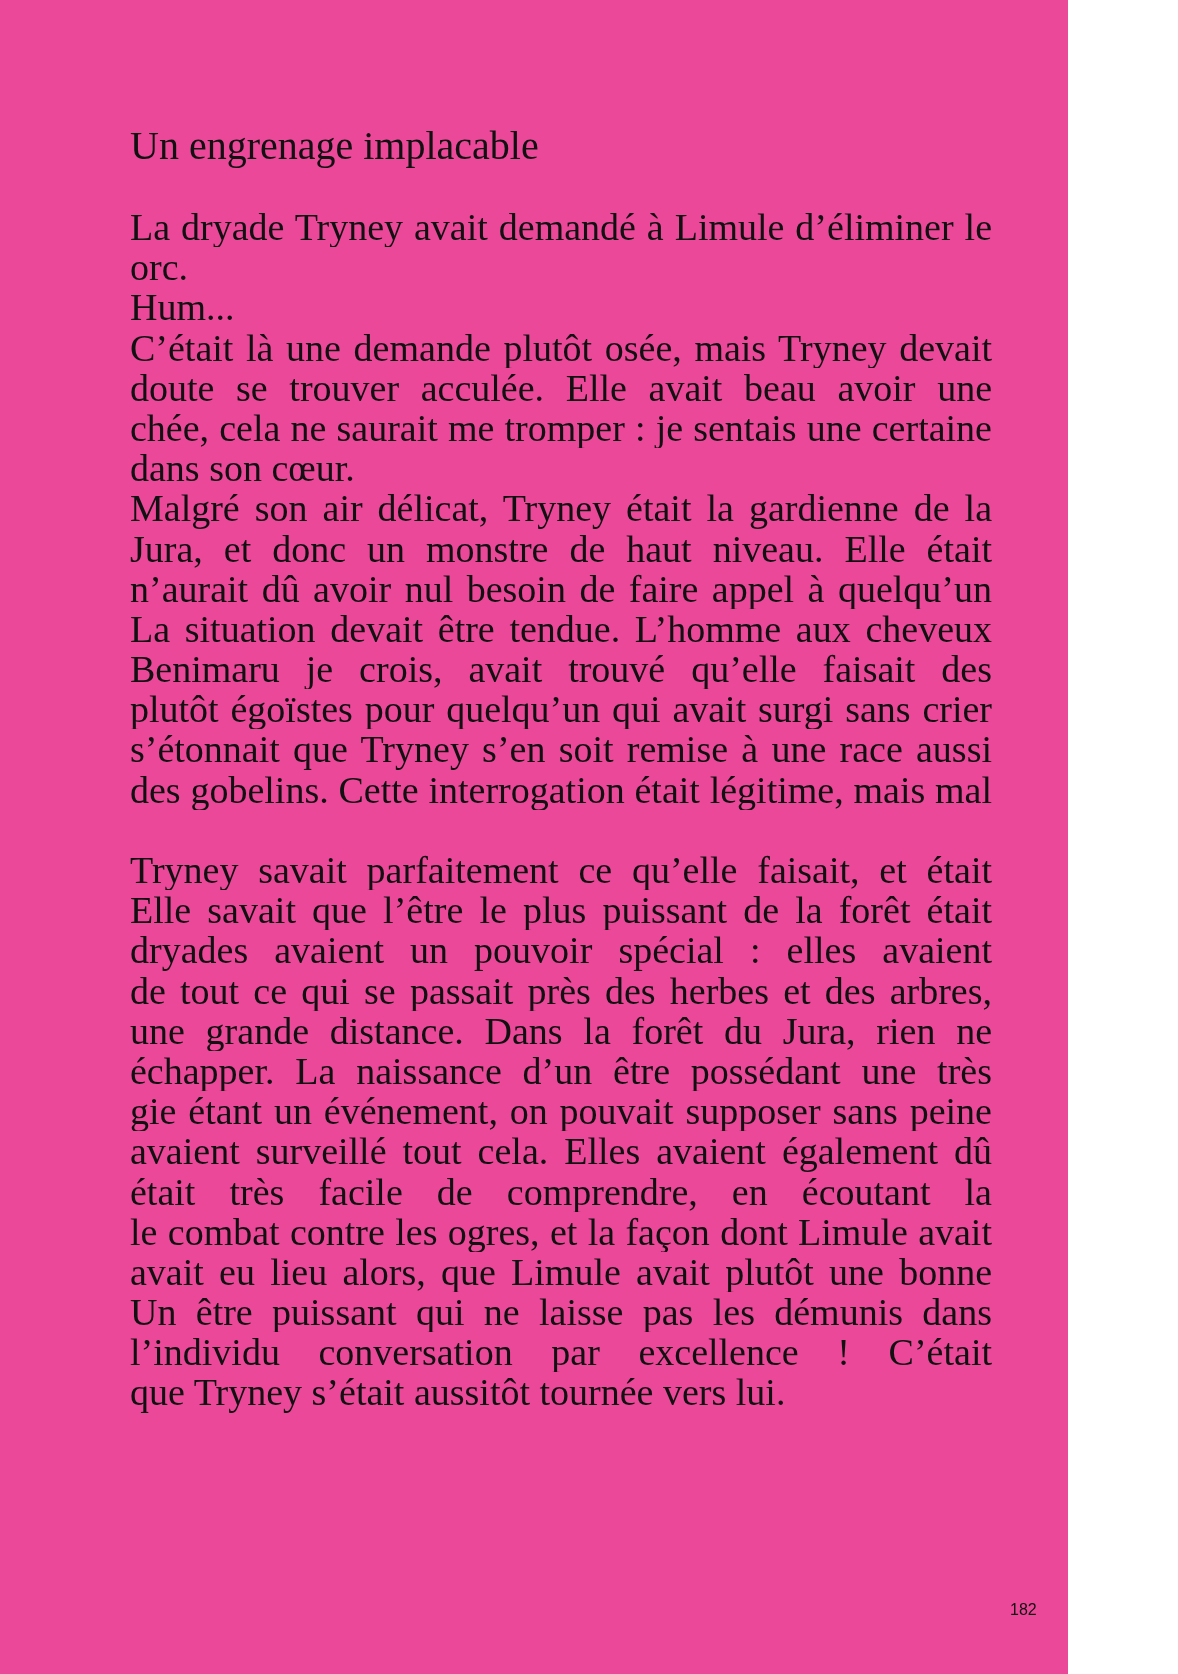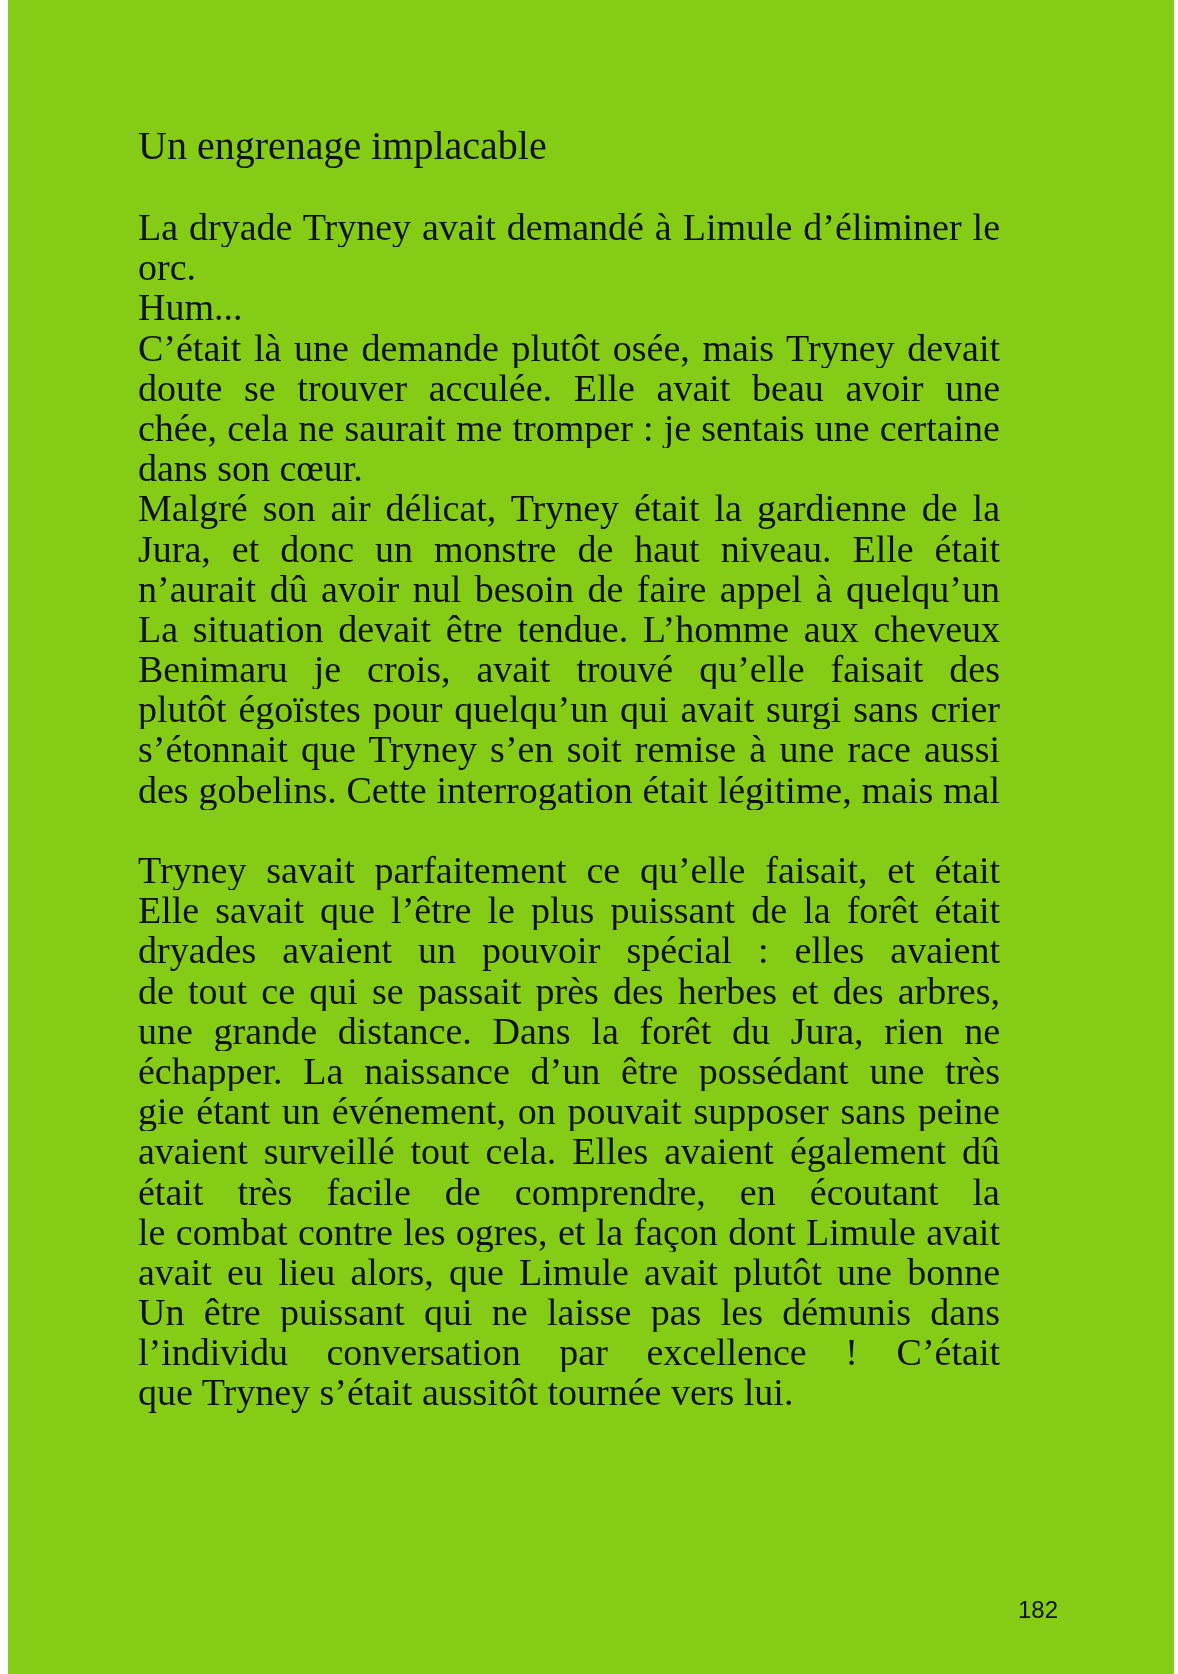--- a/index.html
+++ b/index.html
@@ -9,24 +9,24 @@
     }
     body {
       width: 1178px;
       height: 1674px;
       position: relative;
       overflow: hidden;
       color: #111111;
     }
     .page {
       position: absolute;
-      left: 8px; top: 0;
-      width: 1166px;
+      left: 0; top: 0;
+      width: 1068px;
       height: 1674px;
-      background: #84cc16;
+      background: #ec4899;
     }
     .chapter-title {
       position: absolute;
       left: 130px;
       top: 118px;
       margin: 0;
       font-family: "Liberation Serif", "DejaVu Serif", serif;
       font-weight: normal;
       font-size: 40px;
       line-height: 56px;
@@ -56,21 +56,21 @@
     }
     .spacer {
       display: block;
       height: 40.2px;
     }
     .page-number {
       position: absolute;
       left: 1010px;
       top: 1595px;
       font-family: "Liberation Sans", "DejaVu Sans", sans-serif;
-      font-size: 24px;
+      font-size: 16px;
       line-height: 30px;
       color: #111111;
     }
   </style>
 </head>
 <body>
 
 <div class="page">
   <h1 class="chapter-title">Un engrenage implacable</h1>
 

